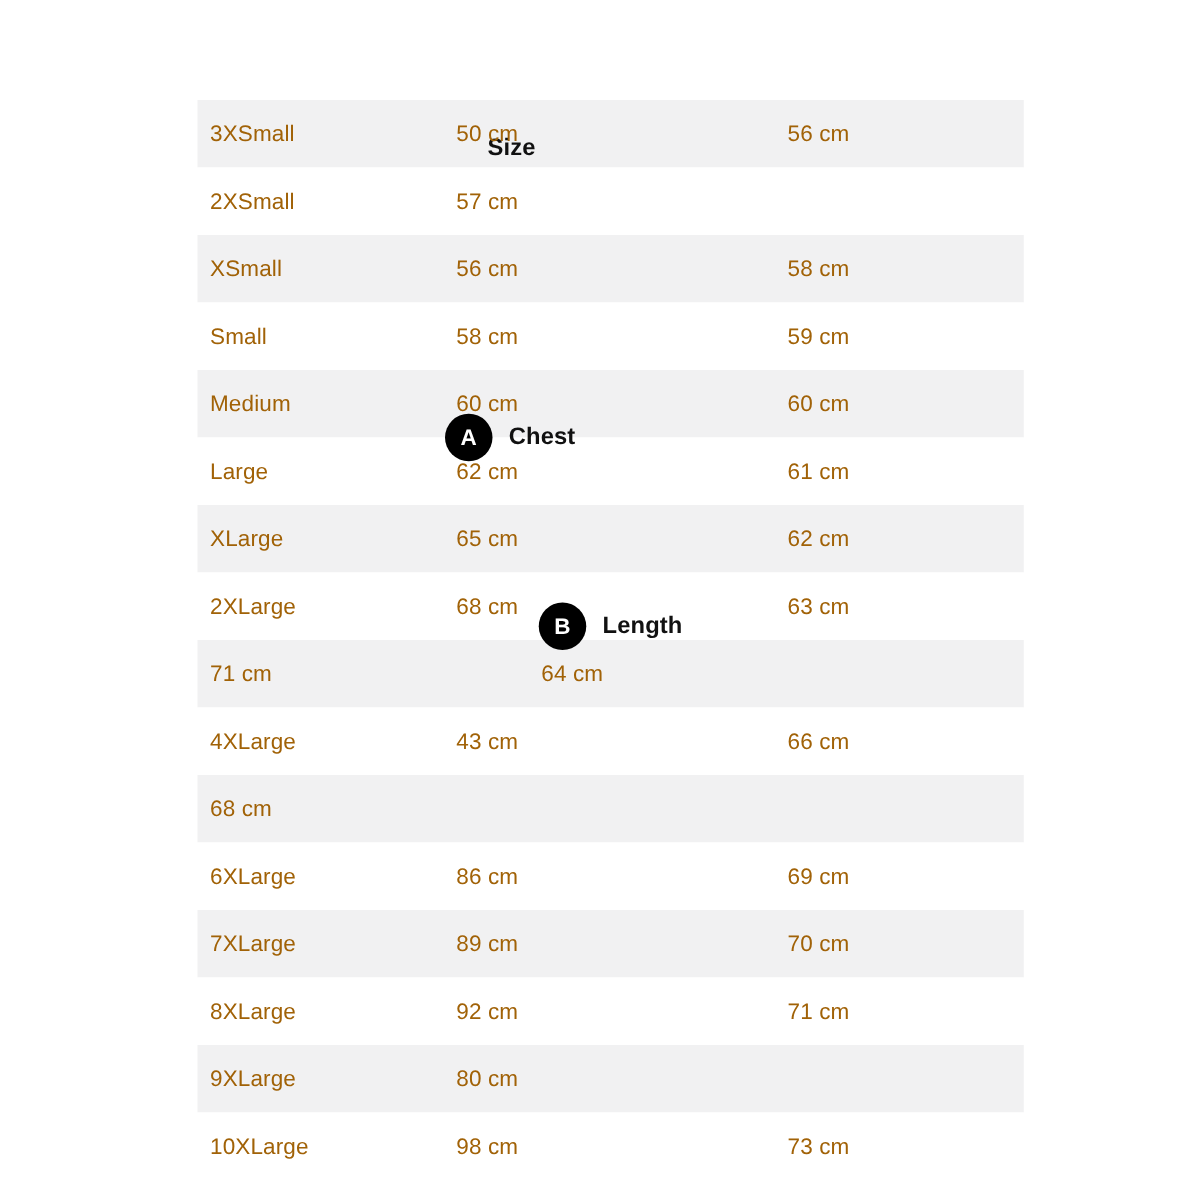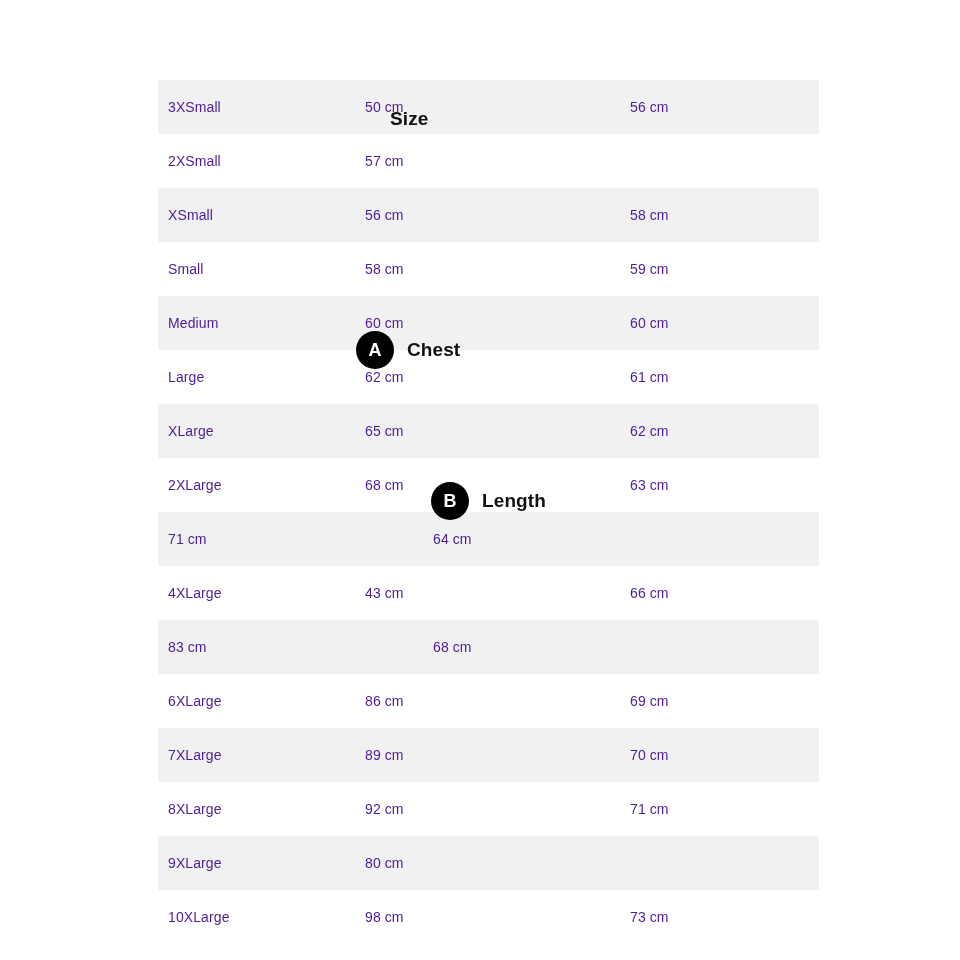--- a/index.html
+++ b/index.html
@@ -72,22 +72,22 @@
     display: flex;
     align-items: center;
     height: 54px;
     padding: 0 10px;
     background: #ffffff;
   }
 
   .tr.striped { background: #f1f1f2; }
 
   .td {
-    font-size: 14px;
-    color: #4c1d95;
+    font-size: 18px;
+    color: #a16207;
     letter-spacing: 0.1px;
     white-space: nowrap;
   }
 
   .td-size   { width: 197px; flex: 0 0 197px; }
   .td-chest  { width: 265px; flex: 0 0 265px; }
   .td-length { flex: 1 1 auto; }
 </style>
 </head>
 <body>
@@ -152,21 +152,20 @@
         <div class="tr striped">
           <div class="td td-chest">71 cm</div>
           <div class="td td-length">64 cm</div>
         </div>
         <div class="tr">
           <div class="td td-size">4XLarge</div>
           <div class="td td-chest">43 cm</div>
           <div class="td td-length">66 cm</div>
         </div>
         <div class="tr striped">
-          <div class="td td-chest">83 cm</div>
           <div class="td td-length">68 cm</div>
         </div>
         <div class="tr">
           <div class="td td-size">6XLarge</div>
           <div class="td td-chest">86 cm</div>
           <div class="td td-length">69 cm</div>
         </div>
         <div class="tr striped">
           <div class="td td-size">7XLarge</div>
           <div class="td td-chest">89 cm</div>

